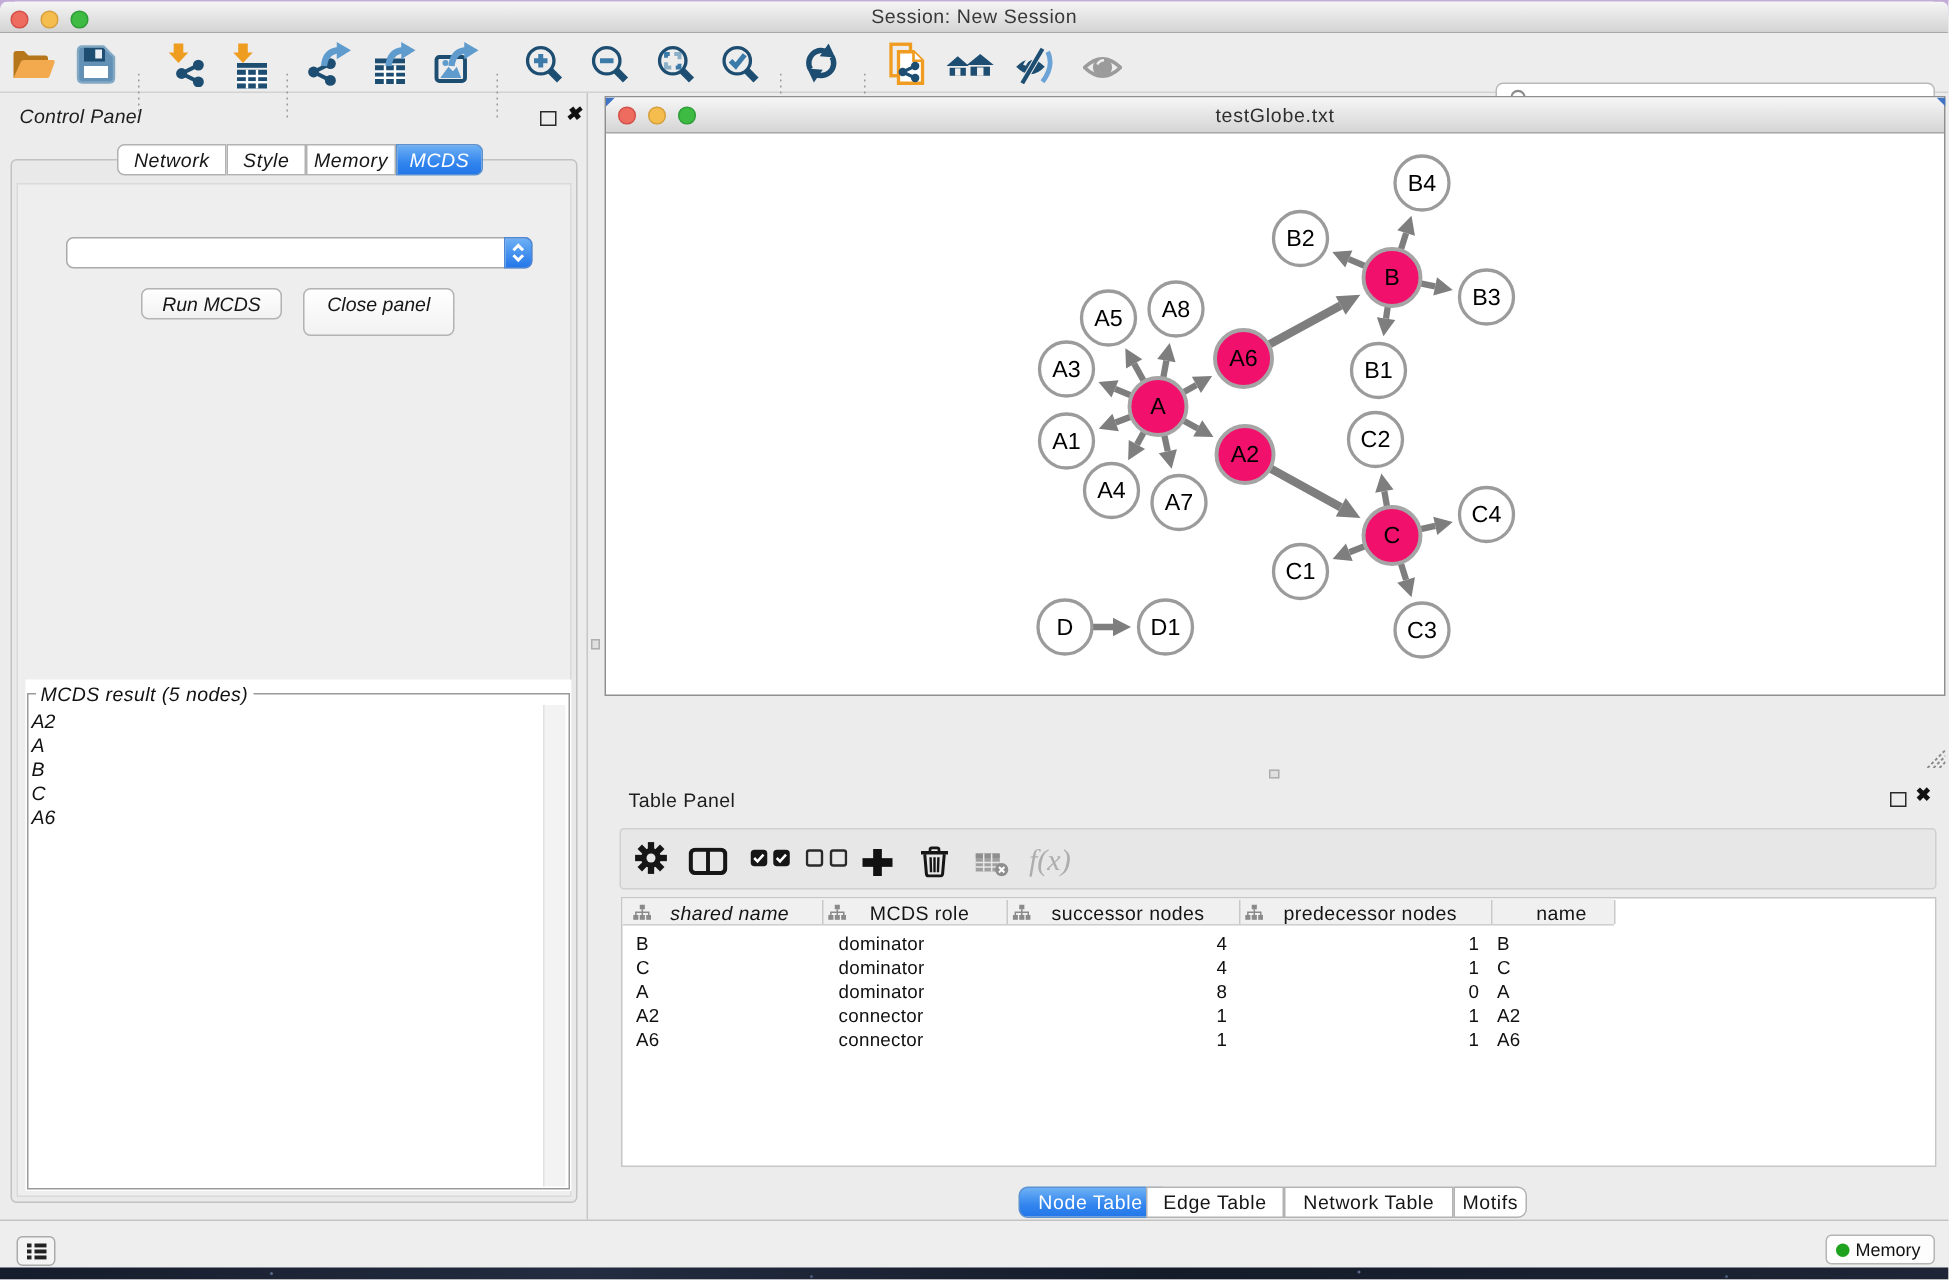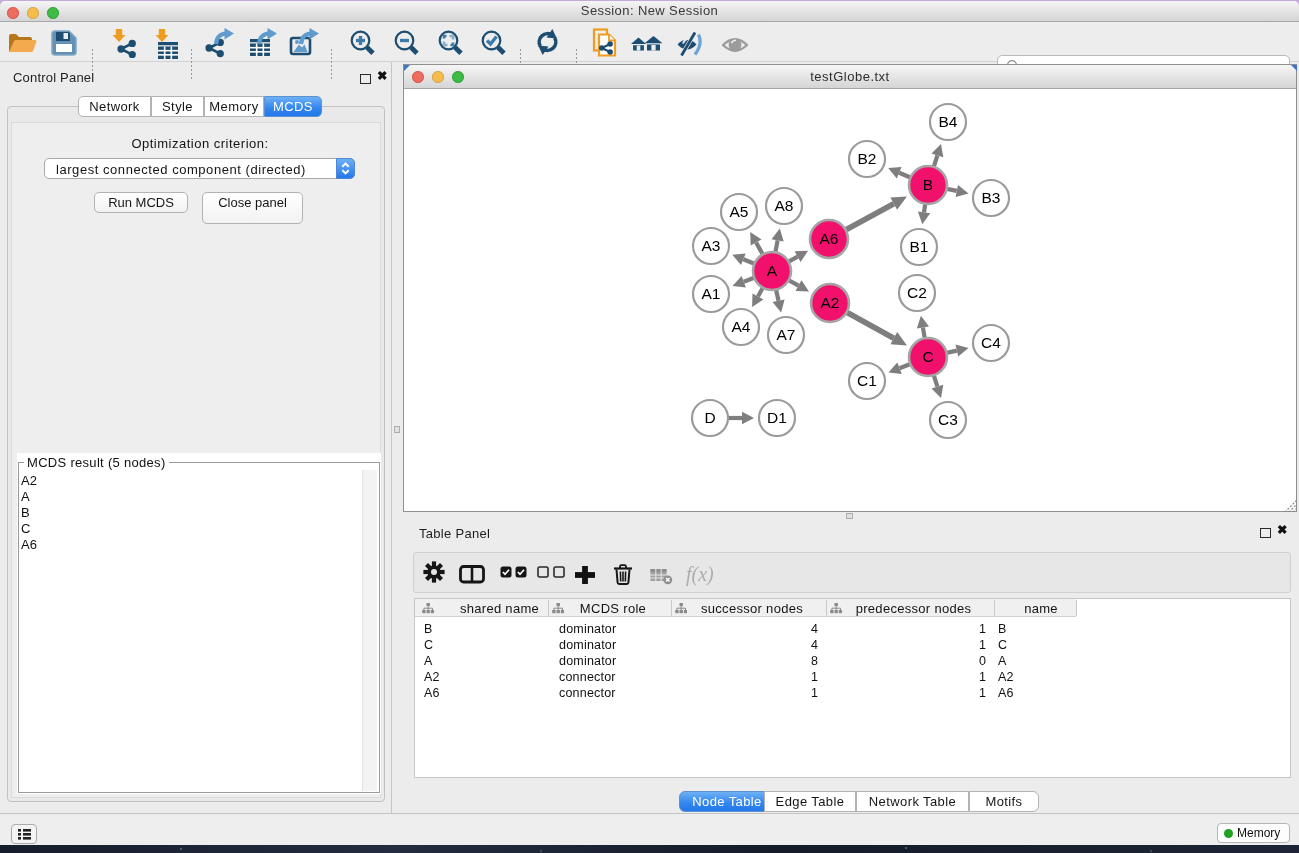--- a/index.html
+++ b/index.html
@@ -162,56 +162,54 @@
   <div class="abs tsep" style="left:520px;"></div>
   <div class="abs tsep" style="left:576px;"></div>
   <div class="abs" id="searchbox">
     <svg class="abs" style="left:8px; top:3px;" width="14" height="14" viewBox="0 0 14 14">
       <circle cx="6" cy="6" r="4.4" fill="none" stroke="#8b8b8b" stroke-width="1.4"></circle>
       <line x1="9.3" y1="9.3" x2="13" y2="13" stroke="#8b8b8b" stroke-width="1.4"></line>
     </svg>
   </div>
 </div>
 
-<div class="abs" id="controlpanel" style="left:0; top:62px; width:392px; height:751px; border-right:1px solid #c6c6c6;">
+<div class="abs" id="controlpanel" style="left:0; top:62px; width:392px; height:751px; border-right:1px solid #c6c6c6;font-style:italic;">
   <div class="abs docktitle" style="left:13px; top:8px; letter-spacing:0.2px;">Control Panel</div>
   <div class="abs floatbtn" style="left:360px; top:11.5px;"></div>
   <div class="abs closex" style="left:377px; top:6px;">✖</div>
 
   <div class="abs" style="left:7px; top:44px; width:378px; height:696px; background:#e9e9e9; border:1px solid #c2c2c2; border-radius:4px;"></div>
   <div class="abs" style="left:11px; top:60px; width:370px; height:676px; background:#eeeeee; border:1px solid #dadada;"></div>
 
   <div class="tab" style="left:78px; top:34px; width:73px; border-radius:5px 0 0 5px;">Network</div>
   <div class="tab" style="left:151px; top:34px; width:53px;">Style</div>
   <div class="tab" style="left:204px; top:34px; width:60px;">Memory</div>
   <div class="tab tabsel" style="left:264px; top:34px; width:58px; border-radius:0 5px 5px 0;">MCDS</div>
 
-  <div class="abs" style="left:15px; top:74px; width:370px; text-align:center; font-size:13px; color:#141414; letter-spacing:0.5px;">Optimization criterion:</div>
   <div class="abs" style="left:44px; top:96px; width:311px; height:21px; background:#fff; border:1px solid #a9a9a9; border-radius:5px;">
-    <div class="abs" style="left:11px; top:1px; font-size:13px; color:#141414; line-height:19px; letter-spacing:0.55px;">largest connected component (directed)</div>
     <div class="abs" style="right:-1px; top:-1px; width:19px; height:21px; border-radius:0 5px 5px 0; background:linear-gradient(#6db0f5,#2377e9); border:1px solid #4d87d8;">
       <svg width="17" height="19" viewBox="0 0 17 19">
           <path d="M5.3 7.8 L8.5 4.6 L11.7 7.8" fill="none" stroke="#fff" stroke-width="2"></path>
           <path d="M5.3 11.2 L8.5 14.4 L11.7 11.2" fill="none" stroke="#fff" stroke-width="2"></path>
         </svg>
     </div>
   </div>
   <div class="btn" style="left:94px; top:130px; width:94px; height:21px; line-height:19px;">Run MCDS</div>
   <div class="btn" style="left:202px; top:130px; width:101px; height:32px; line-height:19px;">Close panel</div>
 
   <div class="abs" style="left:17px; top:391px; width:364px; height:341px; background:#fff;"></div>
   <div class="abs" style="left:18px; top:400px; width:362px; height:331px; border:1px solid #9a9a9a;"></div>
   <div class="abs" style="left:24px; top:393px; background:#fff; padding:0 3px; font-size:13px; color:#111; letter-spacing:0.3px;">MCDS result (5 nodes)</div>
   <div class="abs" style="left:21px; top:411px; font-size:13px; color:#111; line-height:16px;">A2<br>A<br>B<br>C<br>A6</div>
   <div class="abs" style="left:362px; top:408px; width:15px; height:321px; background:#f3f3f3; border-left:1px solid #e2e2e2;"></div>
 </div>
 
 <div class="abs" style="left:394px; top:426px; width:6px; height:7px; background:#e0e0e0; border:1px solid #aeaeae;"></div>
 
-<div class="abs" id="netwin" style="left:403px; top:64px; width:894px; height:448px; background:#fff; border:1px solid #8f8f8f;">
+<div class="abs" id="netwin" style="left:403px; top:64px; width:894px; height:400px; background:#fff; border:1px solid #8f8f8f;">
   <div class="abs" style="left:0; top:0; width:892px; height:24px; background:linear-gradient(#f6f6f6,#d5d5d5); border-bottom:1px solid #a6a6a6;">
     <div style="width:100%; text-align:center; font-size:13px; color:#2e2e2e; line-height:23px; letter-spacing:0.5px;">testGlobe.txt</div>
     <div class="abs tl" style="left:8px; top:6px; background:#ee6b60; border:0.5px solid #d35149;"></div>
     <div class="abs tl" style="left:28px; top:6px; background:#f5bd4e; border:0.5px solid #d6a03c;"></div>
     <div class="abs tl" style="left:48px; top:6px; background:#3dbb43; border:0.5px solid #2f9e38;"></div>
   </div>
   <svg class="abs" style="left:1px; top:25px;" width="892" height="422" viewBox="0 0 892 422">
 <line x1="367.0" y1="181.0" x2="351.1" y2="152.5" stroke="#7e7e7e" stroke-width="4.2"></line>
 <polygon points="345.2,142.1 356.5,149.5 345.7,155.6" fill="#7e7e7e"></polygon>
 <line x1="367.0" y1="181.0" x2="372.6" y2="150.4" stroke="#7e7e7e" stroke-width="4.2"></line>
@@ -379,21 +377,21 @@
 
   <div class="abs" style="left:11px; top:78px; width:877px; height:180px; background:#fff; border:1px solid #c6c6c6;">
     <div class="abs" style="left:0; top:0; width:661px; height:18px; background:#f0f0f0; border-bottom:1px solid #cfcfcf;"></div>
     <svg class="abs" style="left:7px; top:4px;" width="12" height="11" viewBox="0 0 12 11">
         <rect x="4.5" y="0" width="3.4" height="3.2" fill="#8a8a8a"></rect>
         <rect x="0.2" y="7" width="3.4" height="3.2" fill="#8a8a8a"></rect>
         <rect x="4.5" y="7" width="3.4" height="3.2" fill="#8a8a8a"></rect>
         <rect x="8.8" y="7" width="3.4" height="3.2" fill="#8a8a8a"></rect>
         <path d="M6.2 3.2 L6.2 7 M1.9 7 L1.9 5.2 L10.5 5.2 L10.5 7" stroke="#8a8a8a" stroke-width="1" fill="none"></path>
       </svg>
-    <div class="abs" style="left:16px; top:1px; width:130px; text-align:center; font-size:13px; color:#141414; line-height:17px; letter-spacing:0.3px; padding-left:7px;">shared name</div>
+    <div class="abs" style="left:3px; top:1px; width:130px; text-align:center; font-size:13px; color:#141414; line-height:17px; letter-spacing:0.3px; padding-left:7px;font-style:italic;">shared name</div>
     <div class="abs" style="left:133px; top:1px; width:1px; height:16px; background:#c9c9c9;"></div>
     <svg class="abs" style="left:137px; top:4px;" width="12" height="11" viewBox="0 0 12 11">
         <rect x="4.5" y="0" width="3.4" height="3.2" fill="#8a8a8a"></rect>
         <rect x="0.2" y="7" width="3.4" height="3.2" fill="#8a8a8a"></rect>
         <rect x="4.5" y="7" width="3.4" height="3.2" fill="#8a8a8a"></rect>
         <rect x="8.8" y="7" width="3.4" height="3.2" fill="#8a8a8a"></rect>
         <path d="M6.2 3.2 L6.2 7 M1.9 7 L1.9 5.2 L10.5 5.2 L10.5 7" stroke="#8a8a8a" stroke-width="1" fill="none"></path>
       </svg>
     <div class="abs" style="left:133px; top:1px; width:123px; text-align:center; font-size:13px; color:#141414; line-height:17px; letter-spacing:0.3px; padding-left:7px;">MCDS role</div>
     <div class="abs" style="left:256px; top:1px; width:1px; height:16px; background:#c9c9c9;"></div>
@@ -440,21 +438,21 @@
     <div class="abs" style="left:9px; top:87px; font-size:12.5px; color:#111; letter-spacing:0.2px;">A6</div>
     <div class="abs" style="left:144px; top:87px; font-size:12.5px; color:#111; letter-spacing:0.2px;">connector</div>
     <div class="abs" style="left:330px; top:87px; width:73px; text-align:right; font-size:12.5px; color:#111;">1</div>
     <div class="abs" style="left:500px; top:87px; width:71px; text-align:right; font-size:12.5px; color:#111;">1</div>
     <div class="abs" style="left:583px; top:87px; font-size:12.5px; color:#111; letter-spacing:0.2px;">A6</div>
   </div>
 
   <div class="tab tabsel" style="left:276px; top:271px; width:96px; border-radius:6px 0 0 6px;">Node Table</div>
   <div class="tab" style="left:361px; top:271px; width:92px;">Edge Table</div>
   <div class="tab" style="left:453px; top:271px; width:113px;">Network Table</div>
-  <div class="tab" style="left:566px; top:271px; width:70px; border-radius:0 6px 6px 0;">Motifs</div>
+  <div class="tab" style="left:566px; top:271px; width:49px; border-radius:0 6px 6px 0;">Motifs</div>
 </div>
 
 <div class="abs" id="statusbar" style="left:0; top:813px; width:1299px; height:32px; background:#eeeeee; border-top:1px solid #c3c3c3;">
   <div class="abs" style="left:11px; top:10px; width:26px; height:20px; background:#f4f4f4; border:1px solid #ababab; border-radius:4px;">
     <svg width="24" height="18" viewBox="0 0 24 18">
       <rect x="6" y="4" width="3" height="2.6" fill="#222"></rect>
         <rect x="11" y="4" width="8" height="2.6" fill="#222"></rect>
       <rect x="6" y="8" width="3" height="2.6" fill="#222"></rect>
         <rect x="11" y="8" width="8" height="2.6" fill="#222"></rect>
       <rect x="6" y="12" width="3" height="2.6" fill="#222"></rect>

